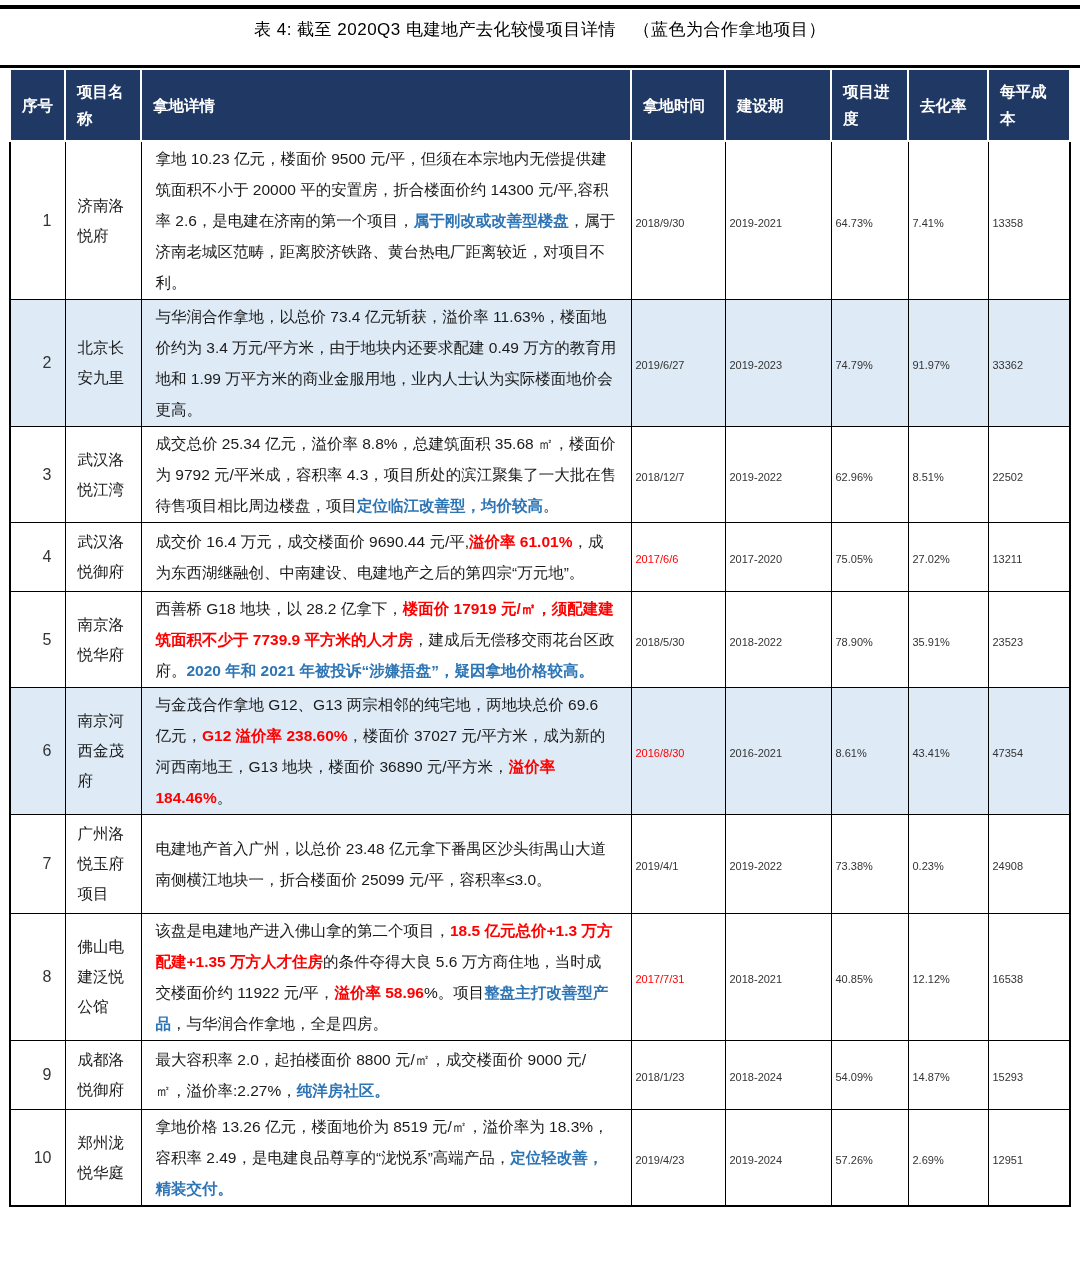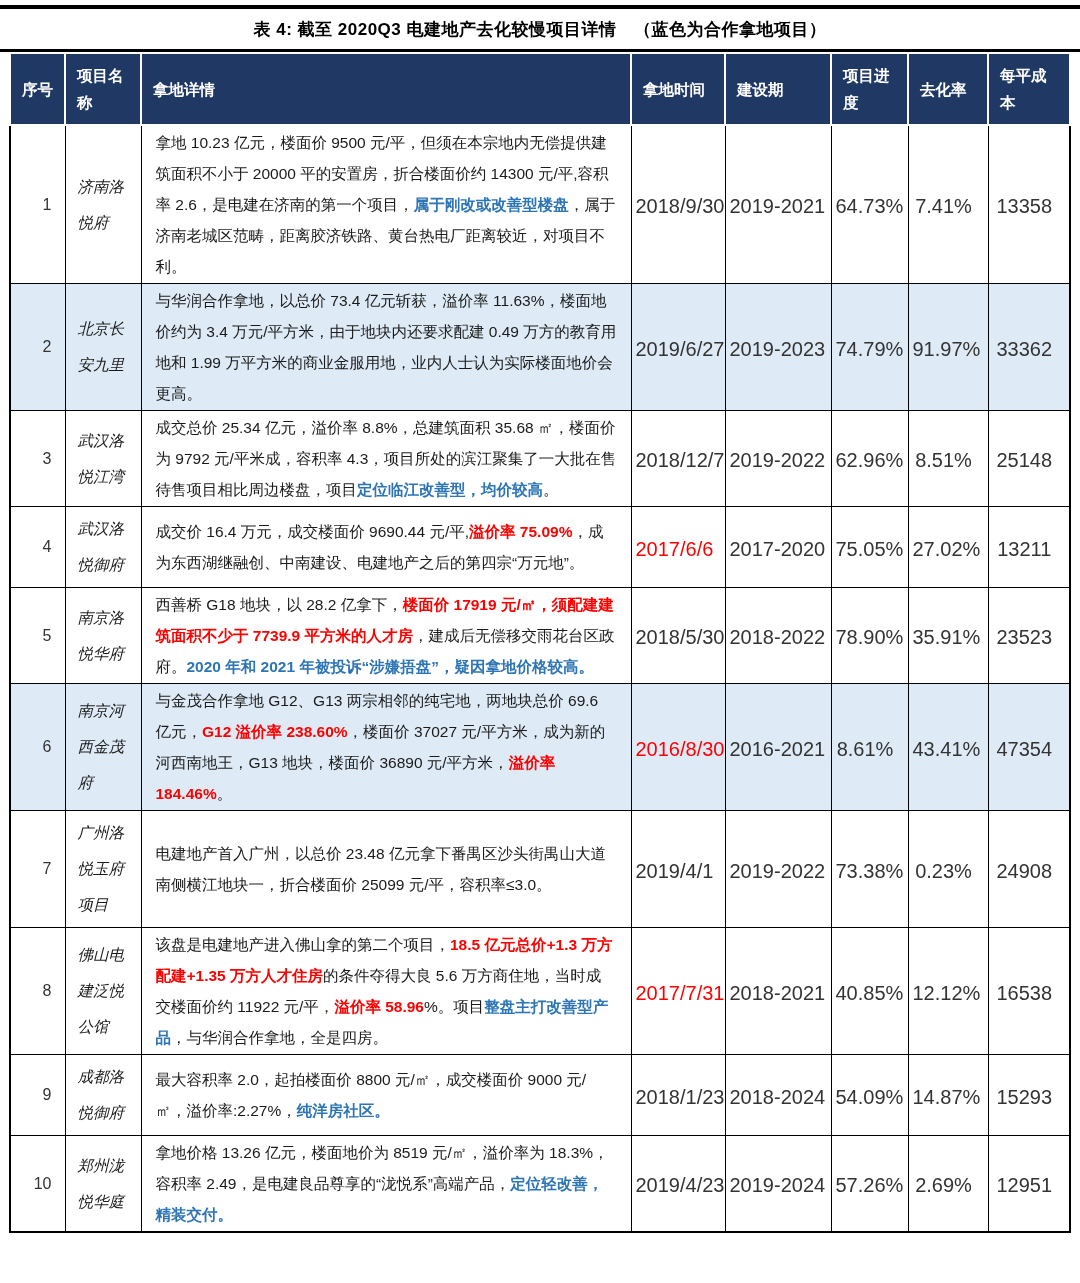--- a/index.html
+++ b/index.html
@@ -2,40 +2,40 @@
 <html style="--header-bg: #1F3864; --coop-bg: #DEEBF7; --red: #FF0000; --blue: #2E75B6;"><head>
 <meta charset="utf-8">
 <style>
   html,body { margin:0; padding:0; background:#ffffff; }
   body {
     width:1080px;
     font-family:"Liberation Sans","DejaVu Sans",sans-serif;
     color:#1a1a1a;
   }
   .top-rule    { height:4px; background:#000; margin-top:5px; }
-  .title       { text-align:center; font-weight:bold; font-size:17px; color:#000; padding:9px 0 8px 0; letter-spacing:.5px; }
+  .title       { text-align:center; font-weight:normal; font-size:17px; color:#000; padding:9px 0 24px 0; letter-spacing:.5px; }
   .mid-rule    { height:3px; background:#000; }
 
   table { width:1060px; margin:0 auto; border-collapse:collapse; table-layout:fixed; border:2px solid #000; }
 
   thead th {
     background:var(--header-bg,#1F3864);
     color:#fff; font-size:15.5px; font-weight:bold;
     text-align:left; vertical-align:middle;
     padding:5px 11px; height:60px; line-height:27px;
     border:2px solid #fff;
   }
 
   tbody td { border:1px solid #000; vertical-align:middle; font-size:15.5px; background:#fff; }
   tr.coop td { background:var(--coop-bg,#DEEBF7); }
 
   .c-no      { text-align:right; padding:4px 13px 4px 4px; font-size:16px; color:#333; }
-  .c-name    { padding:4px 6px 4px 12px; line-height:36px;font-style:italic; }
+  .c-name    { padding:4px 6px 4px 12px; line-height:30px; }
   .c-detail  { padding:1px 14px; line-height:31px; }
-  .c-val     { text-align:center; padding:8px 13px 4px 4px; font-size:20px; color:#333; white-space:nowrap; }
+  .c-val     { text-align:left; padding:8px 13px 4px 4px; font-size:11px; color:#333; white-space:nowrap; }
 
   .seg-red  { color:var(--red,#FF0000); font-weight:bold; }
   .seg-blue { color:var(--blue,#2E75B6); font-weight:bold; }
   .red-date { color:var(--red,#FF0000); }
 
   col.w-no{width:55px} col.w-name{width:76px} col.w-detail{width:490px}
   col.w-date{width:94px} col.w-period{width:106px} col.w-progress{width:77px}
   col.w-abs{width:80px} col.w-cost{width:82px}
 </style>
 </head>
@@ -90,26 +90,26 @@
         <td class="c-val">33362</td>
       </tr>
       <tr>
         <td class="c-no">3</td>
         <td class="c-name">武汉洛悦江湾</td>
         <td class="c-detail"><span>成交总价 25.34 亿元，溢价率 8.8%，总建筑面积 35.68 ㎡，楼面价为 9792 元/平米成，容积率 4.3，项目所处的滨江聚集了一大批在售待售项目相比周边楼盘，项目</span><span class="seg-blue">定位临江改善型，均价较高</span><span>。</span></td>
         <td class="c-val">2018/12/7</td>
         <td class="c-val">2019-2022</td>
         <td class="c-val">62.96%</td>
         <td class="c-val">8.51%</td>
-        <td class="c-val">25148</td>
+        <td class="c-val">22502</td>
       </tr>
       <tr>
         <td class="c-no">4</td>
         <td class="c-name">武汉洛悦御府</td>
-        <td class="c-detail"><span>成交价 16.4 万元，成交楼面价 9690.44 元/平,</span><span class="seg-red">溢价率 75.09%</span><span>，成为东西湖继融创、中南建设、电建地产之后的第四宗“万元地”。</span></td>
+        <td class="c-detail"><span>成交价 16.4 万元，成交楼面价 9690.44 元/平,</span><span class="seg-red">溢价率 61.01%</span><span>，成为东西湖继融创、中南建设、电建地产之后的第四宗“万元地”。</span></td>
         <td class="c-val red-date">2017/6/6</td>
         <td class="c-val">2017-2020</td>
         <td class="c-val">75.05%</td>
         <td class="c-val">27.02%</td>
         <td class="c-val">13211</td>
       </tr>
       <tr>
         <td class="c-no">5</td>
         <td class="c-name">南京洛悦华府</td>
         <td class="c-detail"><span>西善桥 G18 地块，以 28.2 亿拿下，</span><span class="seg-red">楼面价 17919 元/㎡，须配建建筑面积不少于 7739.9 平方米的人才房</span><span>，建成后无偿移交雨花台区政府。</span><span class="seg-blue">2020 年和 2021 年被投诉“涉嫌捂盘”，疑因拿地价格较高。</span></td>

